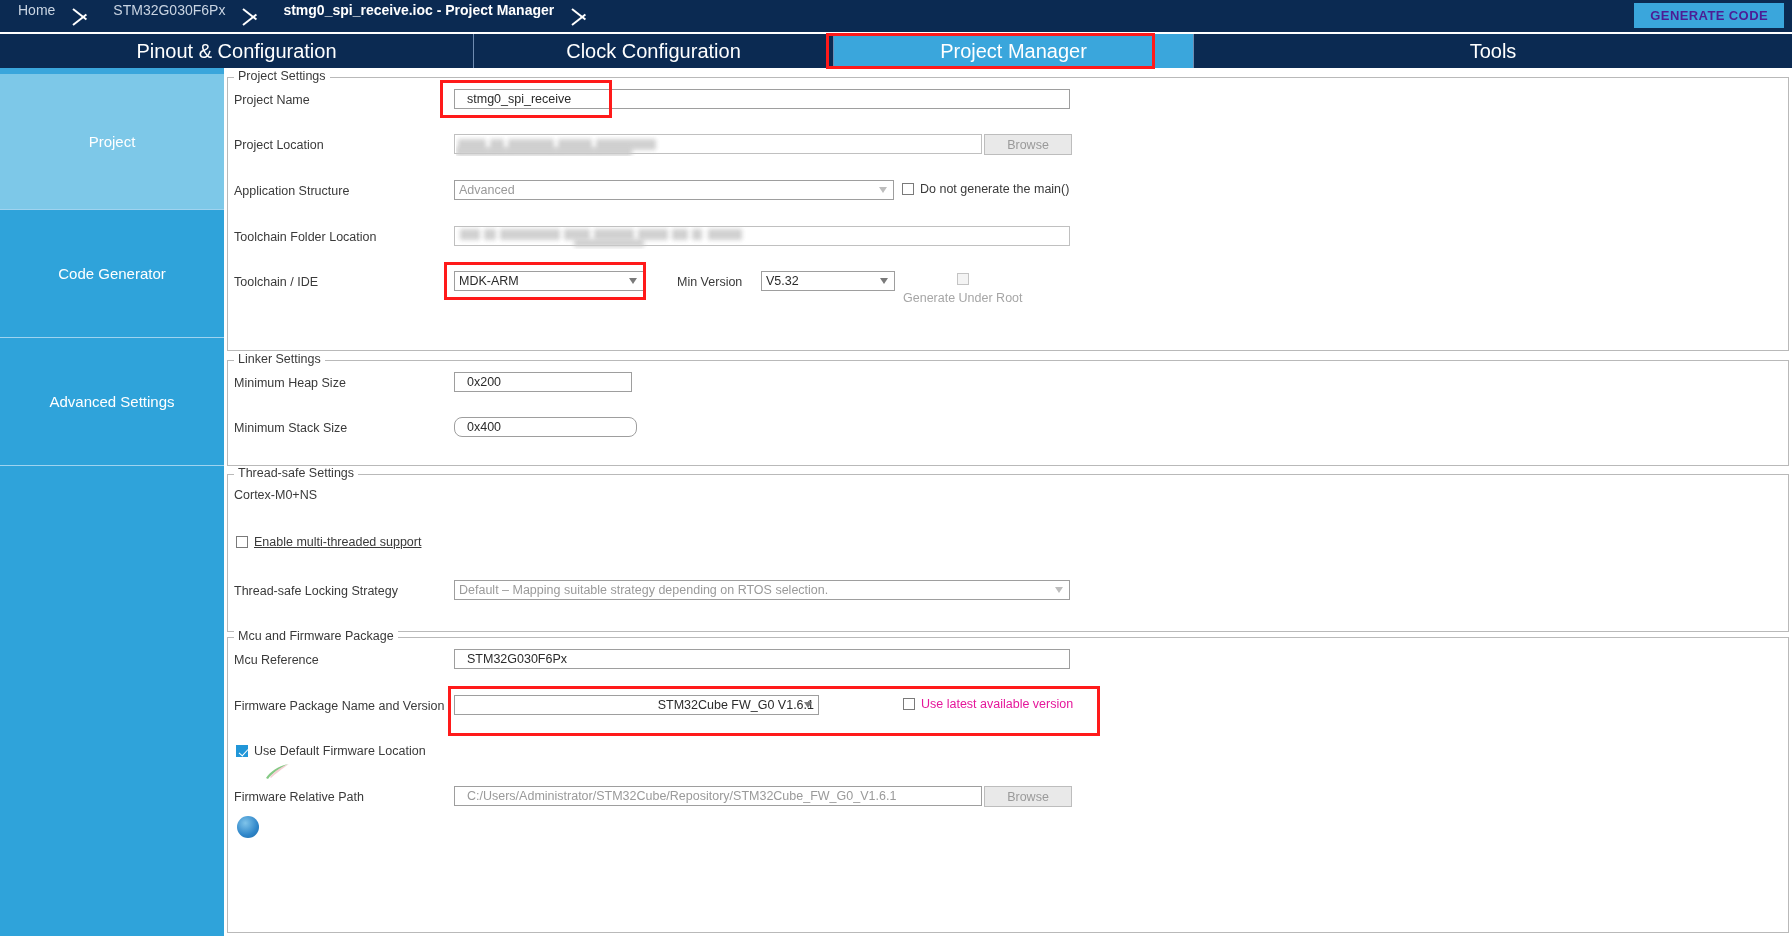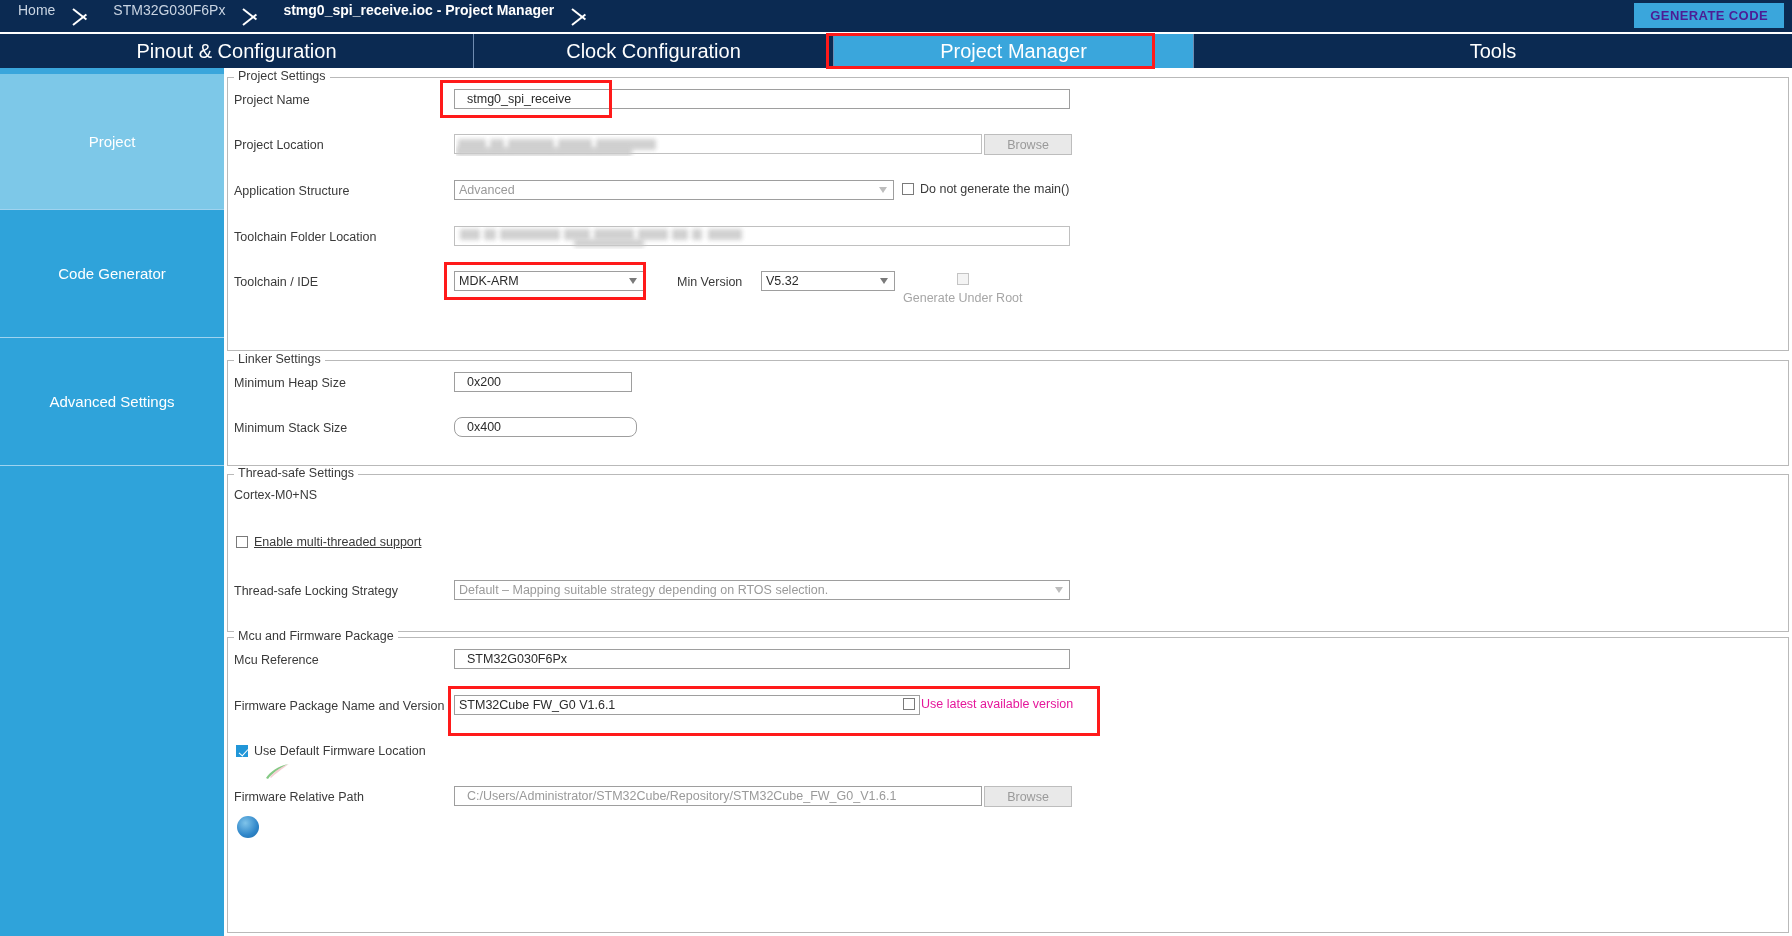--- a/index.html
+++ b/index.html
@@ -302,21 +302,21 @@
   </div>
 
   <div class="group" style="left:3px; top:569px; width:1562px; height:296px;">
     <div class="group-title">Mcu and Firmware Package</div>
   </div>
 
   <div class="row-label" style="left:10px; top:585px;">Mcu Reference</div>
   <div class="field" style="left:230px; top:581px; width:616px;">STM32G030F6Px</div>
 
   <div class="row-label" style="left:10px; top:631px;">Firmware Package Name and Version</div>
-  <div class="combo" style="left:230px; top:627px; width:466px;">
+  <div class="combo" style="left:230px; top:627px; width:365px;justify-content:flex-end;">
     <span>STM32Cube FW_G0 V1.6.1</span>
     <span class="caret"></span>
   </div>
   <div class="cb-wrap magenta" style="left:679px; top:629px;">
     <span class="cb"></span>
     <span>Use latest available version</span>
   </div>
   <div class="redbox" style="left:224px; top:618px; width:652px; height:50px;"></div>
 
   <div class="cb-wrap" style="left:12px; top:676px;">

